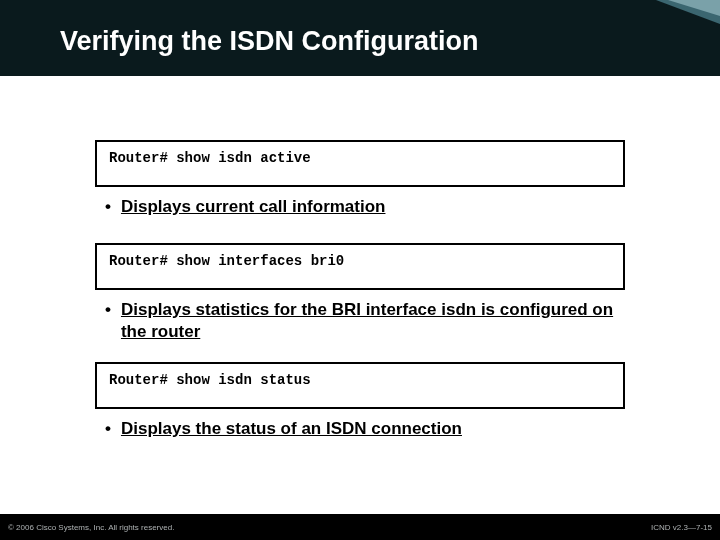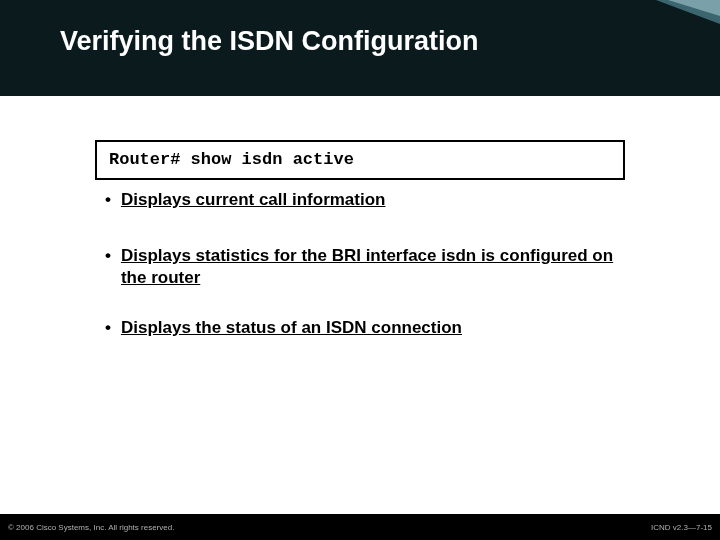--- a/index.html
+++ b/index.html
@@ -1,41 +1,41 @@
 <!DOCTYPE html>
 <html><head>
 <meta charset="utf-8">
 <style>
   * { box-sizing: border-box; margin: 0; padding: 0; }
   html, body { width: 720px; height: 540px; font-family: Arial, Helvetica, sans-serif; background: #fff; }
   .slide { position: relative; width: 720px; height: 540px; background: #ffffff; }
   .titlebar {
-    position: absolute; top: 0; left: 0; width: 720px; height: 96px;
+    position: absolute; top: 0; left: 0; width: 720px; height: 76px;
     background: #0a1a1d;
   }
   .title-corner-a {
     position: absolute; top: 0; right: 0; width: 0; height: 0;
     border-left: 64px solid transparent;
     border-top: 24px solid #3b6670;
   }
   .title-corner-b {
     position: absolute; top: 0; right: 0; width: 0; height: 0;
     border-left: 52px solid transparent;
     border-top: 16px solid #7aa1a9;
   }
   .title-text {
     position: absolute; top: 26px; left: 60px;
     color: #ffffff; font-size: 27px; font-weight: 700;
   }
   .content { position: absolute; top: 140px; left: 95px; width: 530px; }
   .cmdbox {
     border: 2px solid #000; background: #fff;
-    padding: 8px 12px 9px 12px;
+    padding: 8px 12px 19px 12px;
     font-family: "Courier New", Courier, monospace;
-    font-size: 17px; font-weight: 700; color: #000;
+    font-size: 14px; font-weight: 700; color: #000;
     white-space: pre;
   }
   .bullet {
     margin: 9px 0 0 10px;
     font-size: 17px; font-weight: 700; color: #000;
     display: flex;
     align-items: flex-start;
     gap: 10px;
   }
   .bullet .dot { flex: 0 0 auto; padding-top: 1px; }
@@ -66,27 +66,29 @@
   <div class="content">
 
     <div class="cmdbox">Router# show isdn active</div>
     <div class="bullet">
       <span class="dot">•</span>
       <span class="txt">Displays current call information</span>
     </div>
 
     <div class="gap"></div>
 
+    <div class="cmdbox">Router# show interfaces bri0</div>
     <div class="bullet">
       <span class="dot">•</span>
       <span class="txt">Displays statistics for the BRI interface isdn is configured on the router</span>
     </div>
 
     <div class="gap-sm"></div>
 
+    <div class="cmdbox">Router# show isdn status</div>
     <div class="bullet">
       <span class="dot">•</span>
       <span class="txt">Displays the status of an ISDN connection</span>
     </div>
 
   </div>
 
   <div class="footer">
     <span class="left">© 2006 Cisco Systems, Inc. All rights reserved.</span>
     <span class="right">ICND v2.3—7-15</span>

